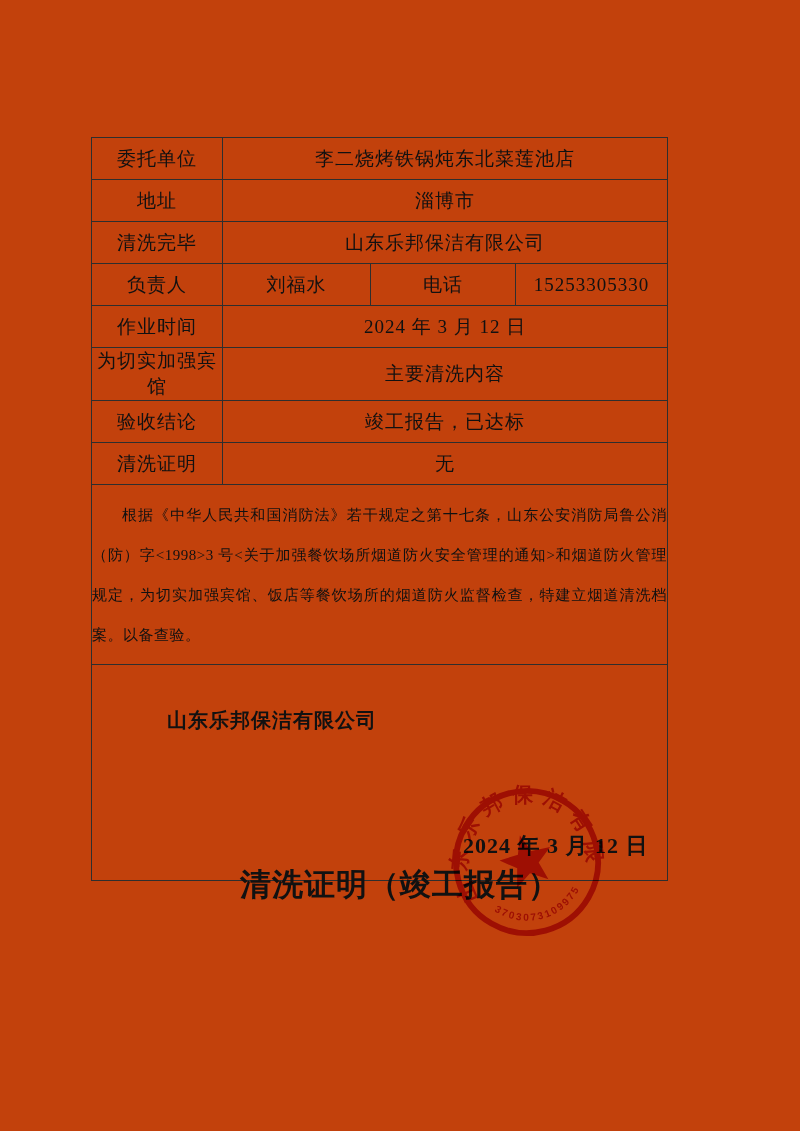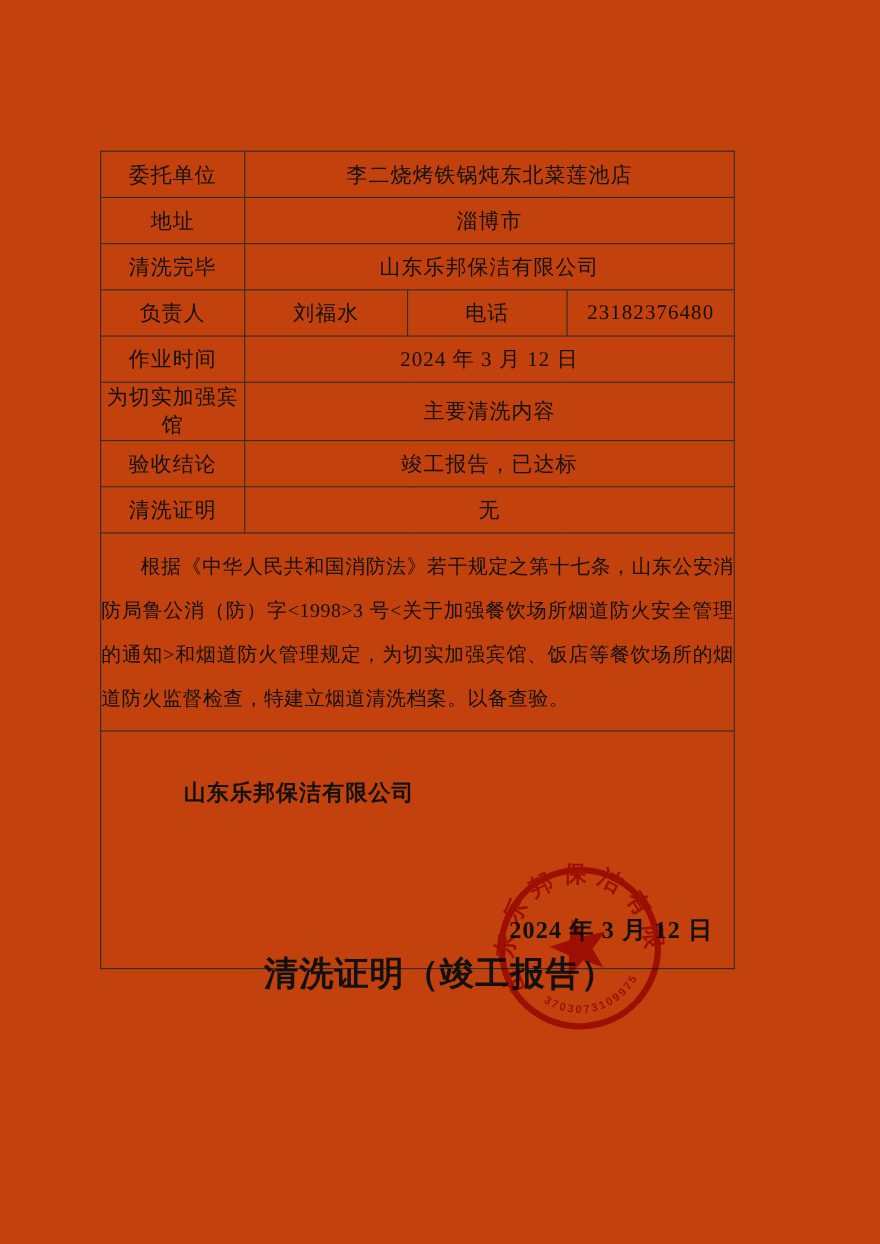--- a/index.html
+++ b/index.html
@@ -29,21 +29,21 @@
   tr.row{height:42px;}
   td.val{font-size:20px;letter-spacing:0.5px;}
   td.para-cell{
     height:179px;
     text-align:left;
     vertical-align:top;
     padding:8px 13px 0 13px;
   }
   .para-cell p{
     margin:0;
-    font-size:18px;
+    font-size:15px;
     line-height:40px;
     text-indent:2em;
     text-align:justify;
     letter-spacing:0.5px;
   }
   td.sig-cell{height:215px;padding:0;}
   .sig-inner{position:relative;width:100%;height:215px;}
   .sig-company{
     position:absolute;left:75px;top:42px;
     font-family:"Liberation Sans","DejaVu Sans",sans-serif;
@@ -98,21 +98,21 @@
         <td class="val" colspan="3">淄博市</td>
       </tr>
       <tr class="row">
         <td class="lbl">清洗完毕</td>
         <td class="val" colspan="3">山东乐邦保洁有限公司</td>
       </tr>
       <tr class="row">
         <td class="lbl">负责人</td>
         <td class="val">刘福水</td>
         <td class="lbl">电话</td>
-        <td class="val">23182376480</td>
+        <td class="val">15253305330</td>
       </tr>
       <tr class="row">
         <td class="lbl">作业时间</td>
         <td class="val" colspan="3">2024 年 3 月 12 日</td>
       </tr>
       <tr class="row">
         <td class="lbl">为切实加强宾馆</td>
         <td class="val" colspan="3">主要清洗内容</td>
       </tr>
       <tr class="row">

